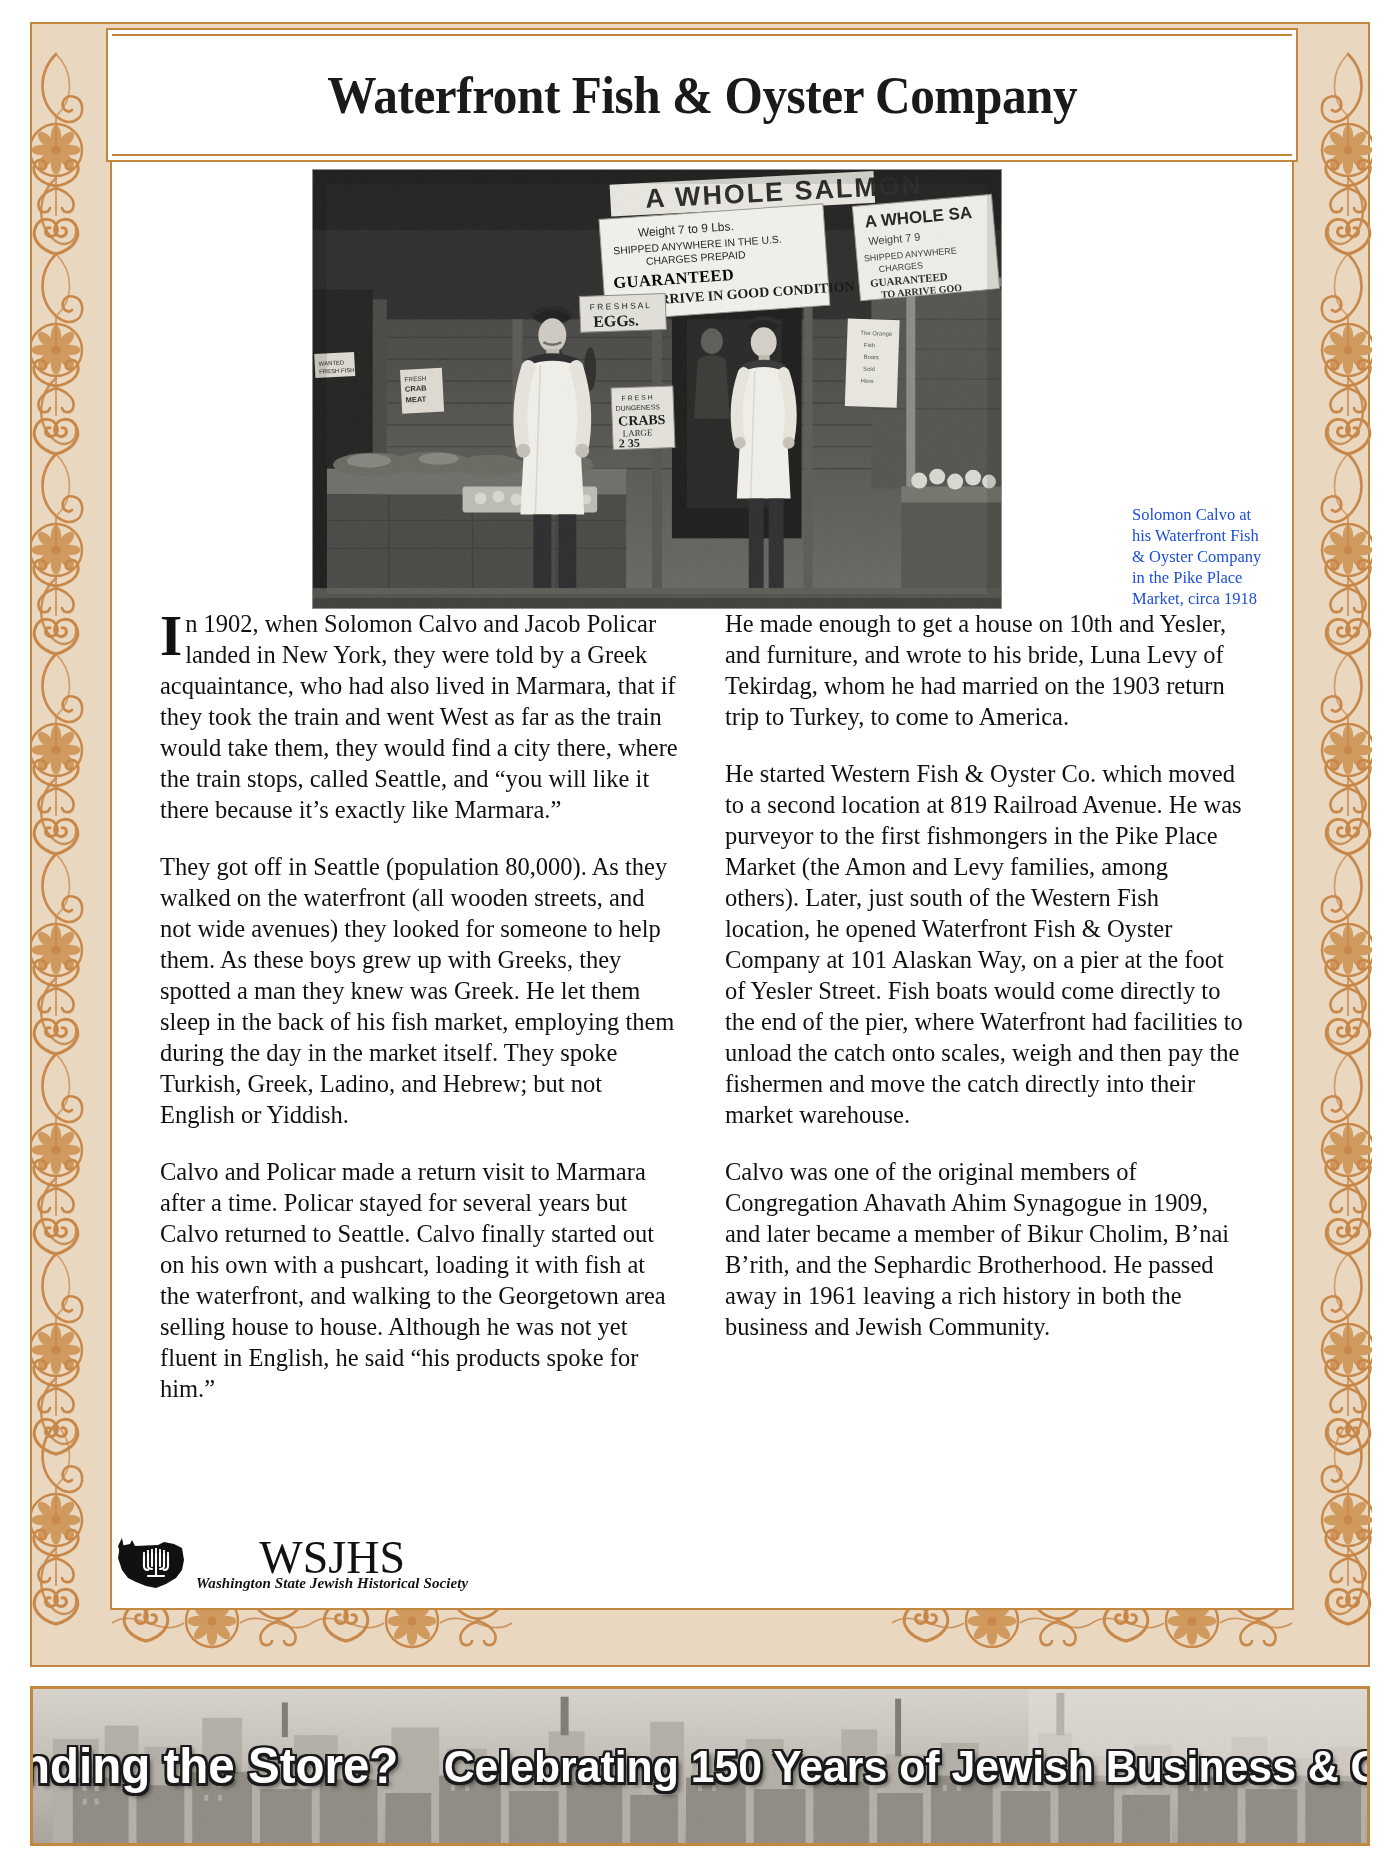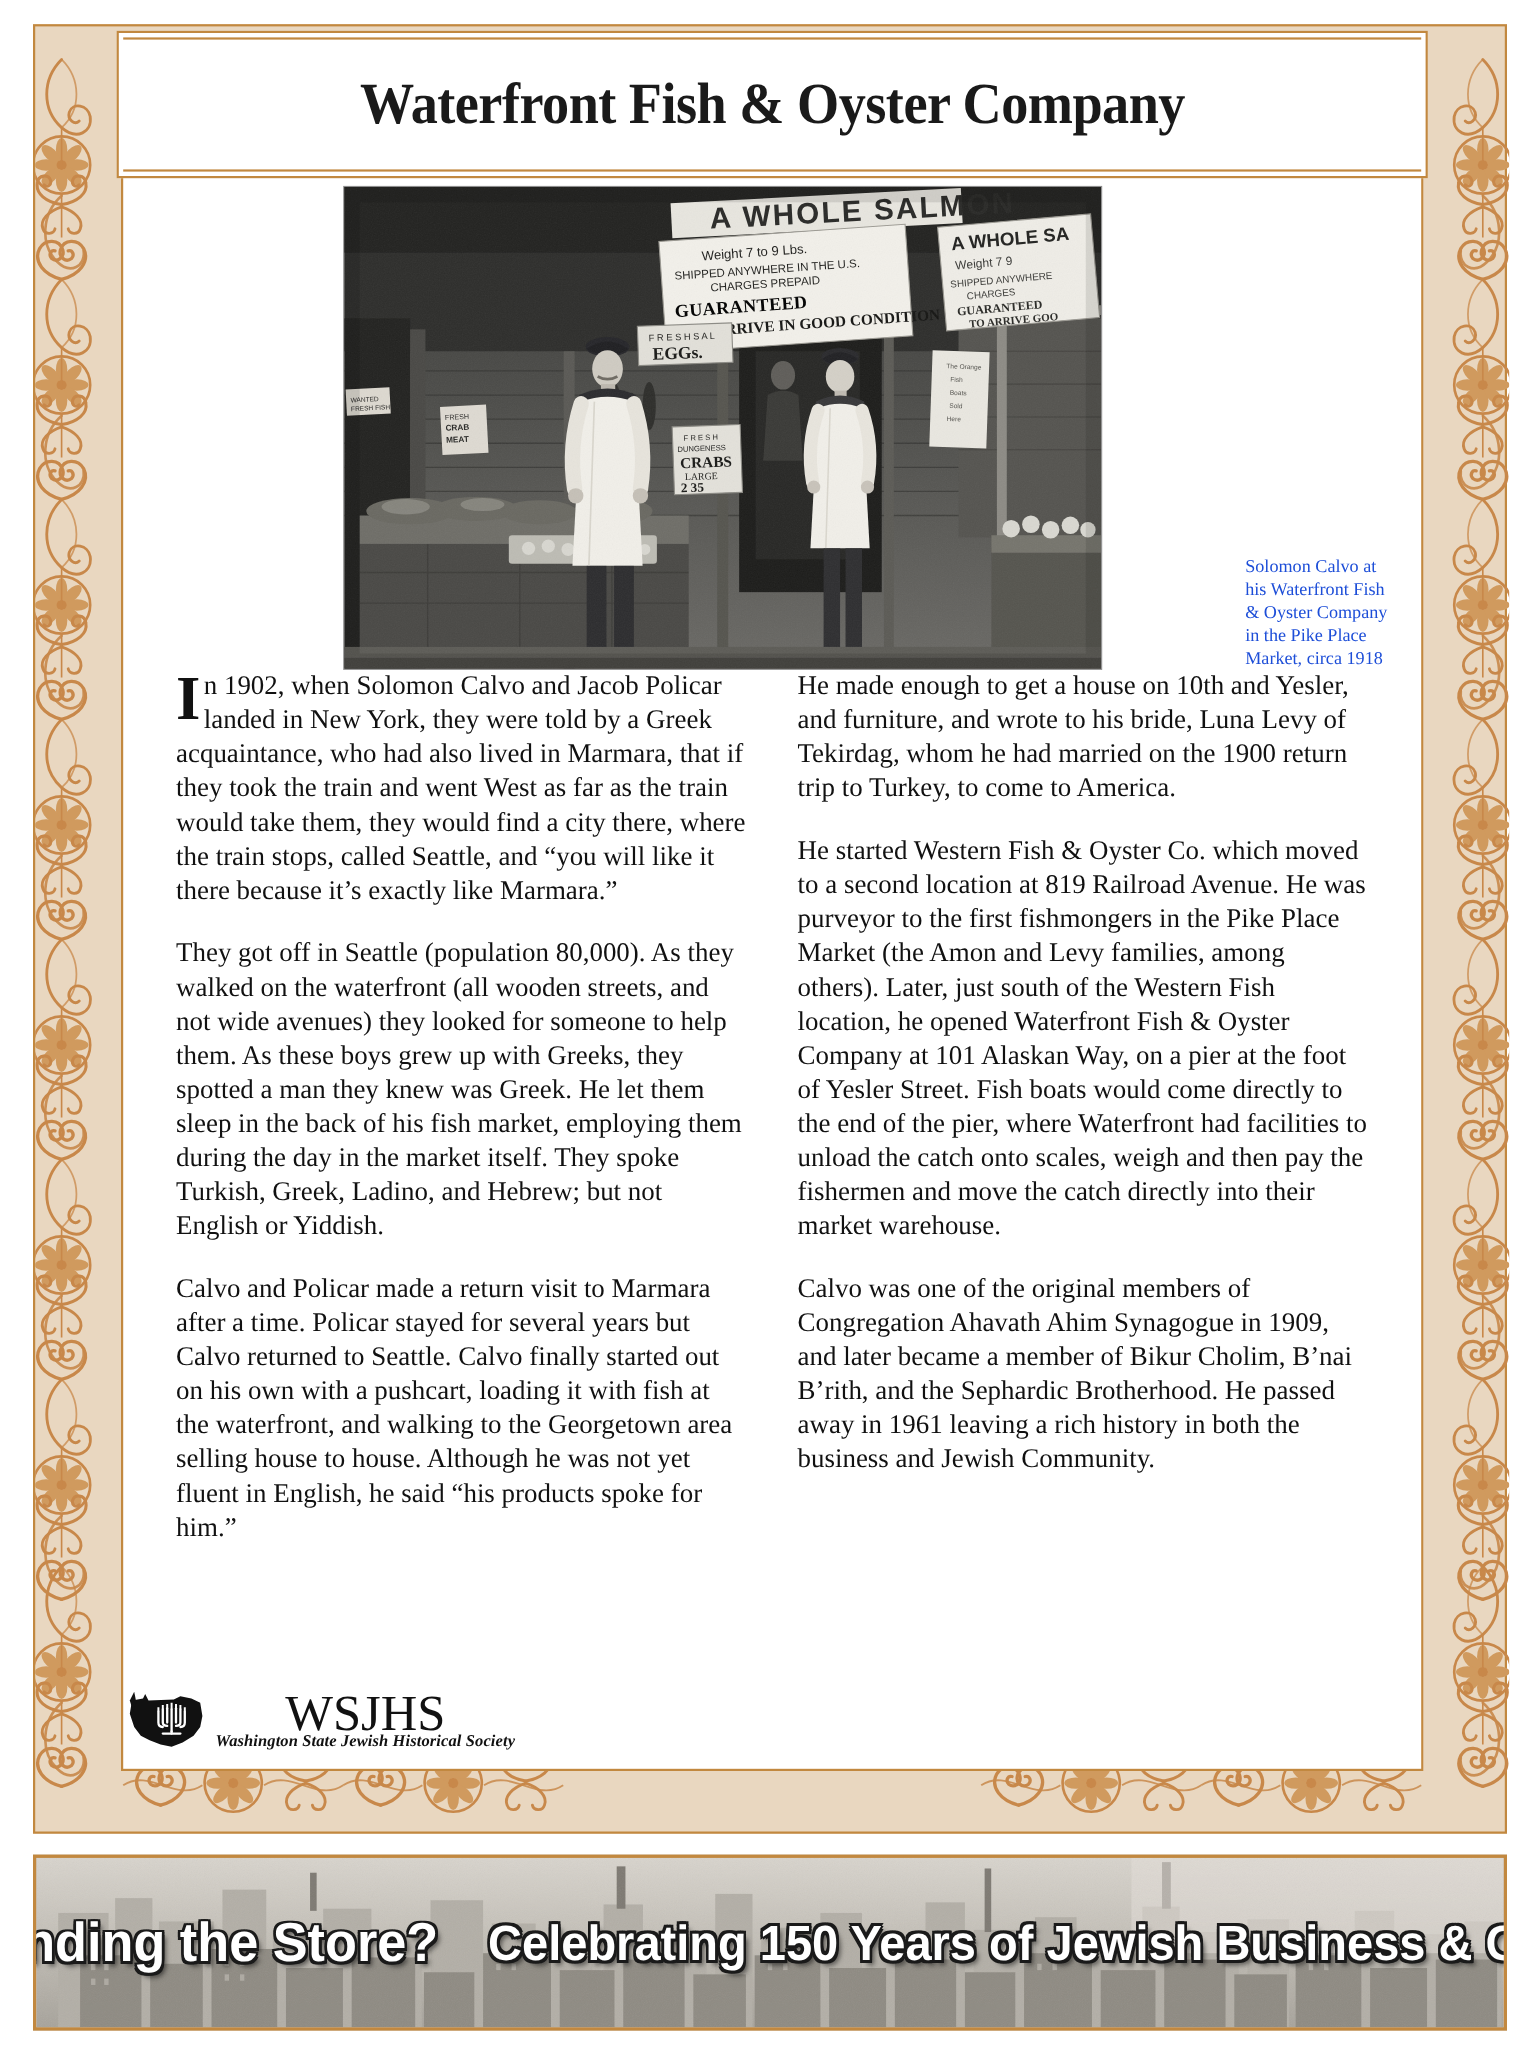--- a/index.html
+++ b/index.html
@@ -563,21 +563,21 @@
 
     <div class="columns">
       <div class="col">
         <p class="dropcap-para">
           <span class="dropcap">I</span><span>n 1902, when Solomon Calvo and Jacob Policar landed in New York, they were told by a Greek acquaintance, who had also lived in Marmara, that if they took the train and went West as far as the train would take them, they would find a city there, where the train stops, called Seattle, and “you will like it there because it’s exactly like Marmara.”</span>
         </p>
         <p>They got off in Seattle (population 80,000). As they walked on the waterfront (all wooden streets, and not wide avenues) they looked for someone to help them. As these boys grew up with Greeks, they spotted a man they knew was Greek. He let them sleep in the back of his fish market, employing them during the day in the market itself. They spoke Turkish, Greek, Ladino, and Hebrew; but not English or Yiddish.</p>
         <p>Calvo and Policar made a return visit to Marmara after a time. Policar stayed for several years but Calvo returned to Seattle. Calvo finally started out on his own with a pushcart, loading it with fish at the waterfront, and walking to the Georgetown area selling house to house. Although he was not yet fluent in English, he said “his products spoke for him.”</p>
       </div>
       <div class="col">
-        <p>He made enough to get a house on 10th and Yesler, and furniture, and wrote to his bride, Luna Levy of Tekirdag, whom he had married on the 1900 return trip to Turkey, to come to America.</p>
+        <p>He made enough to get a house on 10th and Yesler, and furniture, and wrote to his bride, Luna Levy of Tekirdag, whom he had married on the 1903 return trip to Turkey, to come to America.</p>
         <p>He started Western Fish &amp; Oyster Co. which moved to a second location at 819 Railroad Avenue. He was purveyor to the first fishmongers in the Pike Place Market (the Amon and Levy families, among others). Later, just south of the Western Fish location, he opened Waterfront Fish &amp; Oyster Company at 101 Alaskan Way, on a pier at the foot of Yesler Street. Fish boats would come directly to the end of the pier, where Waterfront had facilities to unload the catch onto scales, weigh and then pay the fishermen and move the catch directly into their market warehouse.</p>
         <p>Calvo was one of the original members of Congregation Ahavath Ahim Synagogue in 1909, and later became a member of Bikur Cholim, B’nai B’rith, and the Sephardic Brotherhood. He passed away in 1961 leaving a rich history in both the business and Jewish Community.</p>
       </div>
     </div>
 
     <div class="logo-row">
       <svg class="wa-mark" width="78" height="58" viewBox="0 0 78 58" xmlns="http://www.w3.org/2000/svg">
 
         <path d="M8,10 L18,8 L20,4 L23,10 L46,9 L52,6 L62,8 L70,12 L72,24 L70,34 L64,42 L54,48 L44,52 L34,50 L24,46 L16,42 L10,34 L6,22 Z" fill="#111"></path>
         <path d="M6,10 L10,2 L12,12 L9,20 Z" fill="#111"></path>

